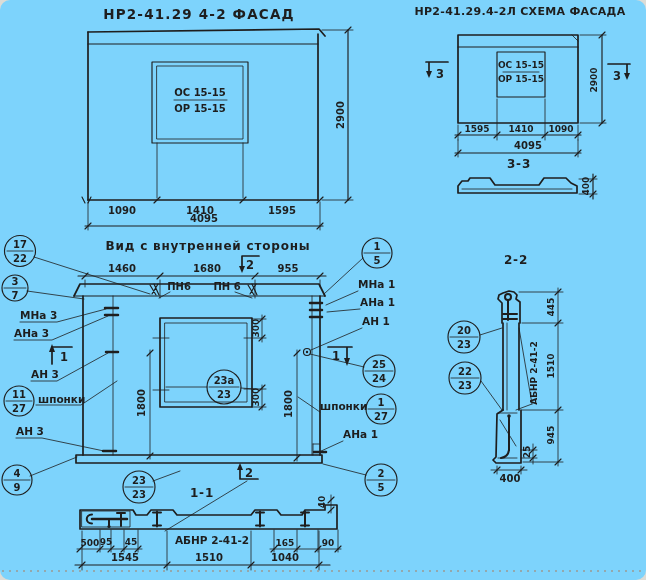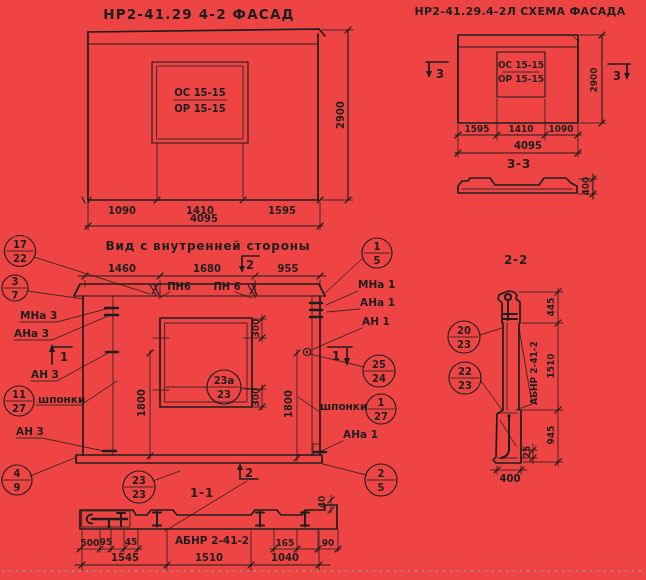--- a/index.html
+++ b/index.html
@@ -1,17 +1,17 @@
 <!DOCTYPE html>
 <html><head>
 <meta charset="utf-8">
 <style>
   html,body{margin:0;padding:0;background:#dcdcd6;}
-  .stage{position:relative;width:646px;height:580px;background:#ef4444;overflow:hidden;
-         font-family:"DejaVu Sans",sans-serif;}
+  .stage{position:relative;width:646px;height:580px;background:#7dd3fc;overflow:hidden;
+         font-family:"DejaVu Sans",sans-serif;border-radius:10px;}
   svg{position:absolute;left:0;top:0;}
   .ln{stroke:#1e1e1e;stroke-width:1.15;fill:none;stroke-linecap:round;stroke-linejoin:round;}
   .ln2{stroke-width:1.7;}
   .thin{stroke-width:0.8;}
   .bar{stroke:#1e1e1e;stroke-width:2.5;fill:none;stroke-linecap:round;}
   .bar2{stroke:#1e1e1e;stroke-width:2;fill:none;stroke-linecap:round;}
   .fillInk{fill:#1e1e1e;stroke:none;}
   .faint{stroke:#9b9a92;stroke-width:1.3;stroke-dasharray:2 5;fill:none;}
   text{font-family:"DejaVu Sans",sans-serif;fill:#1e1e1e;font-weight:bold;}
   .tTitle{font-size:13.5px;letter-spacing:1.2px;}

